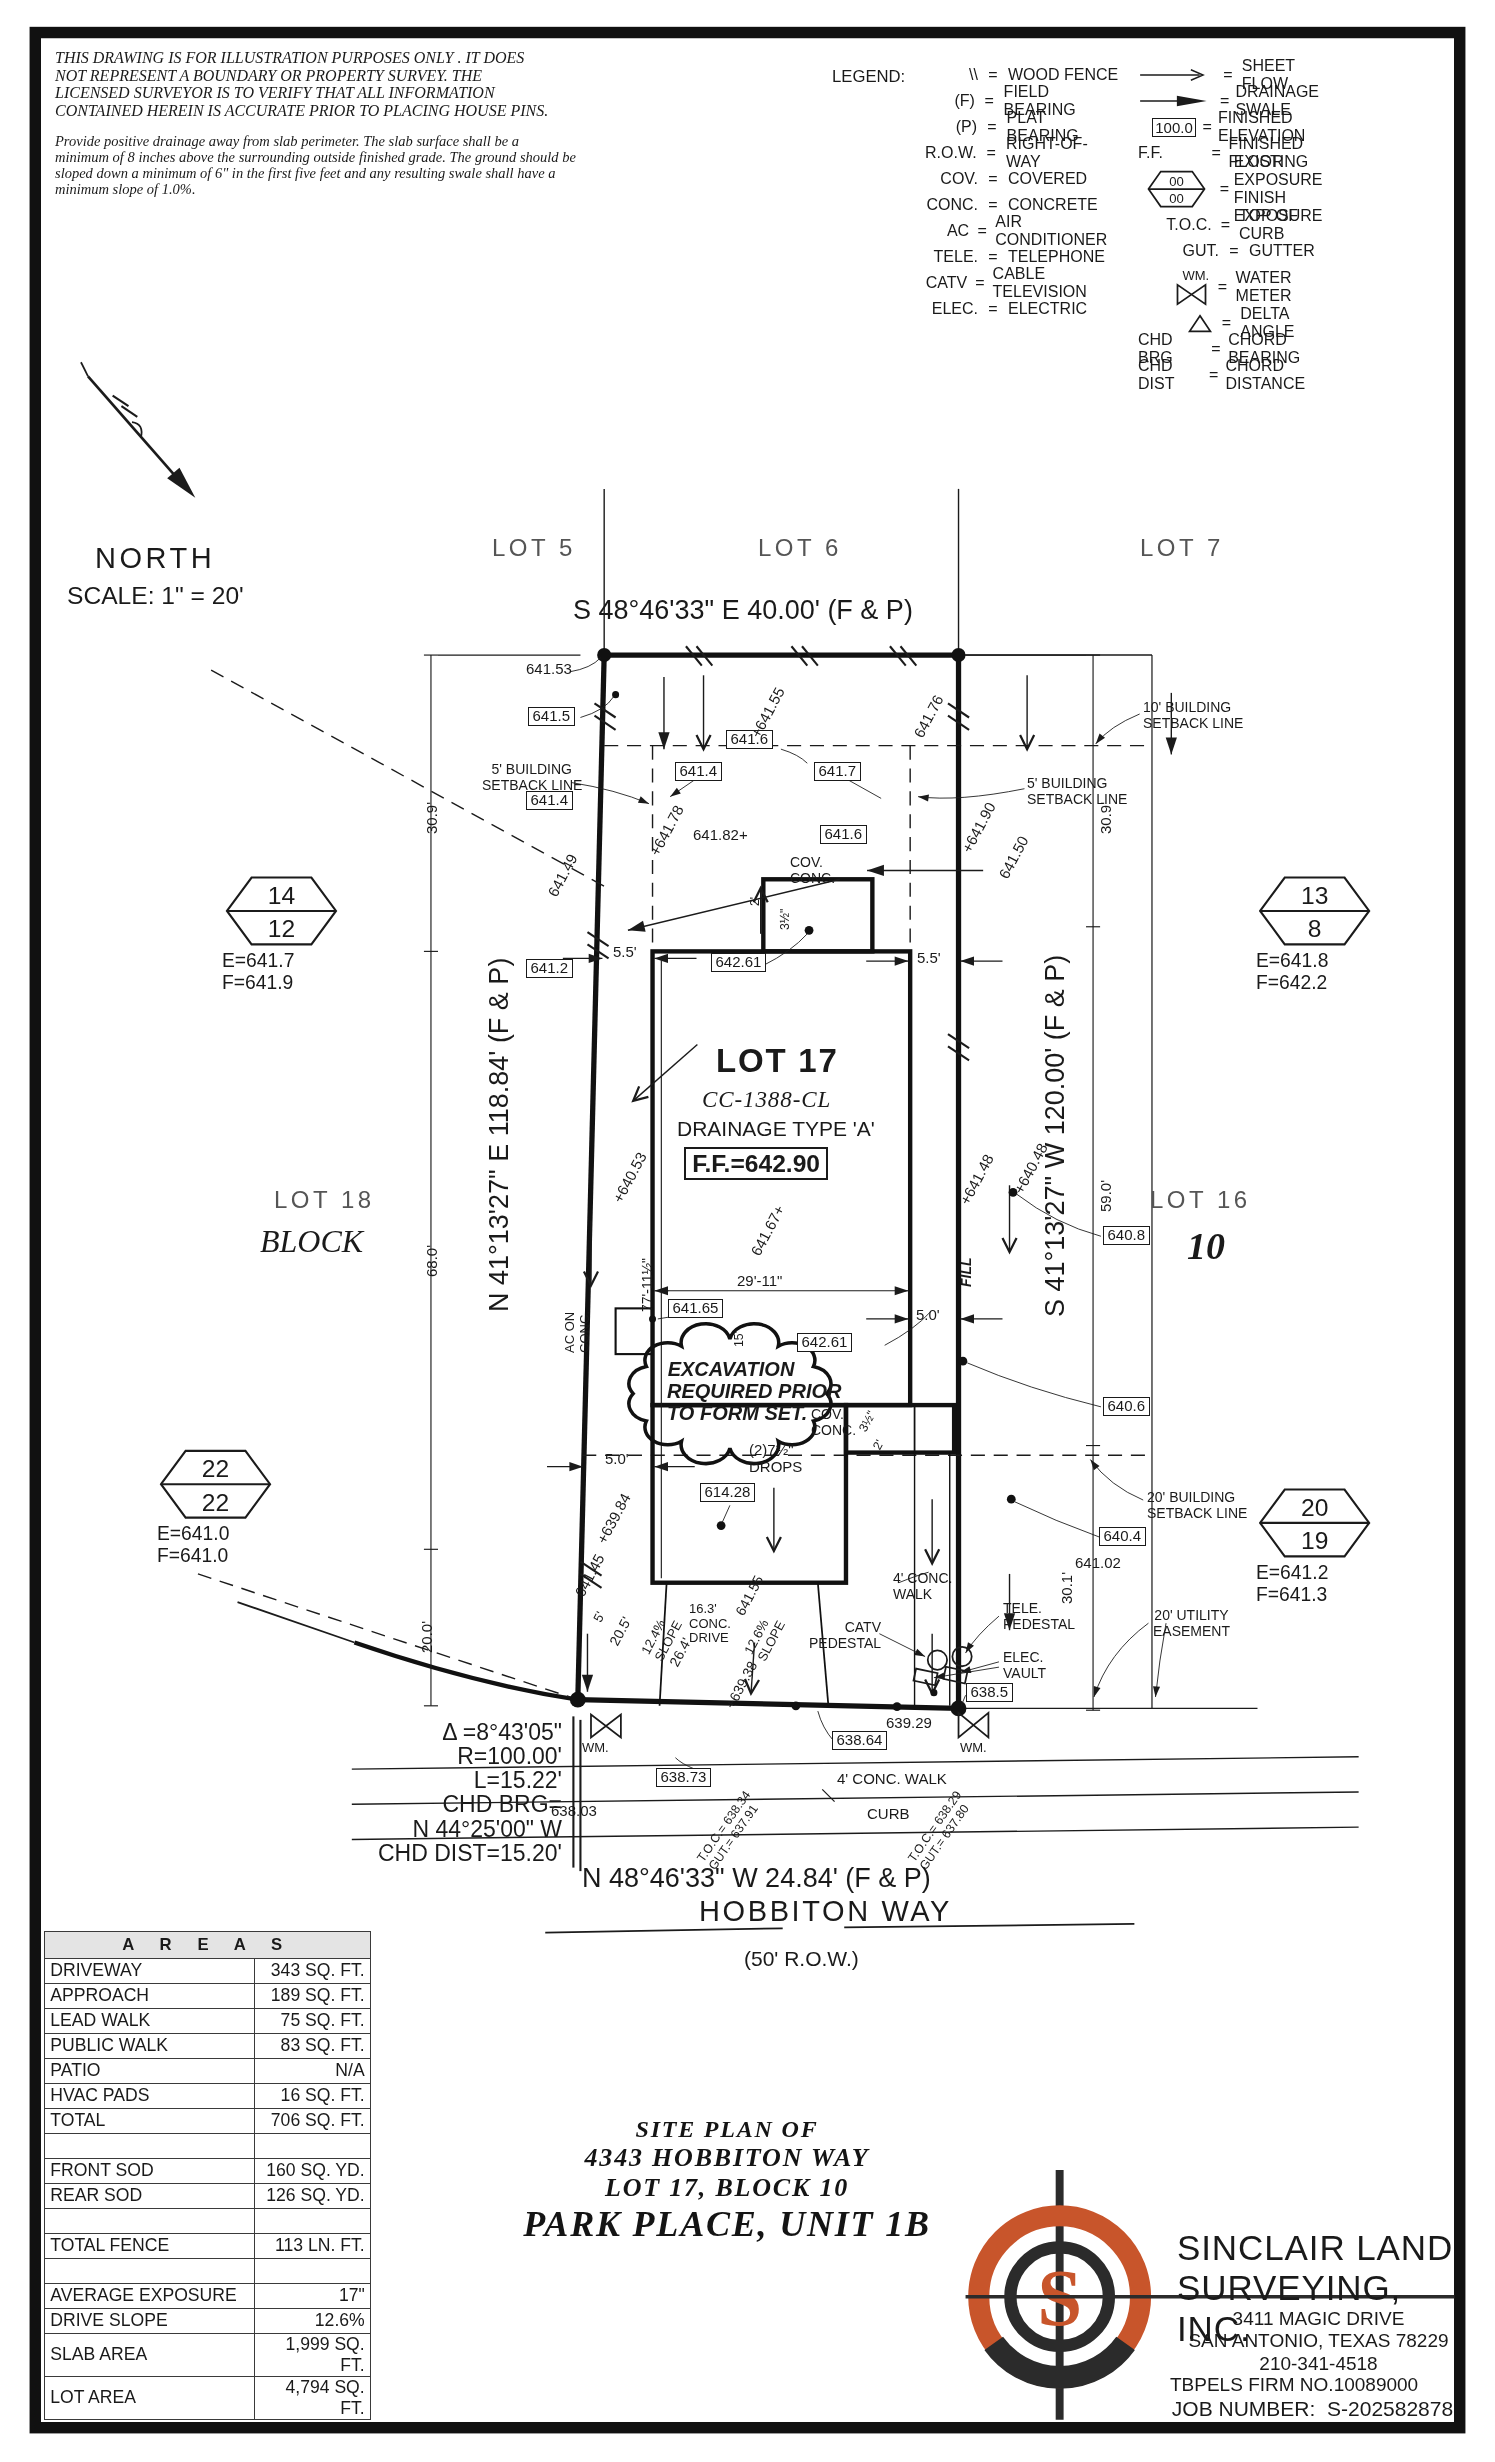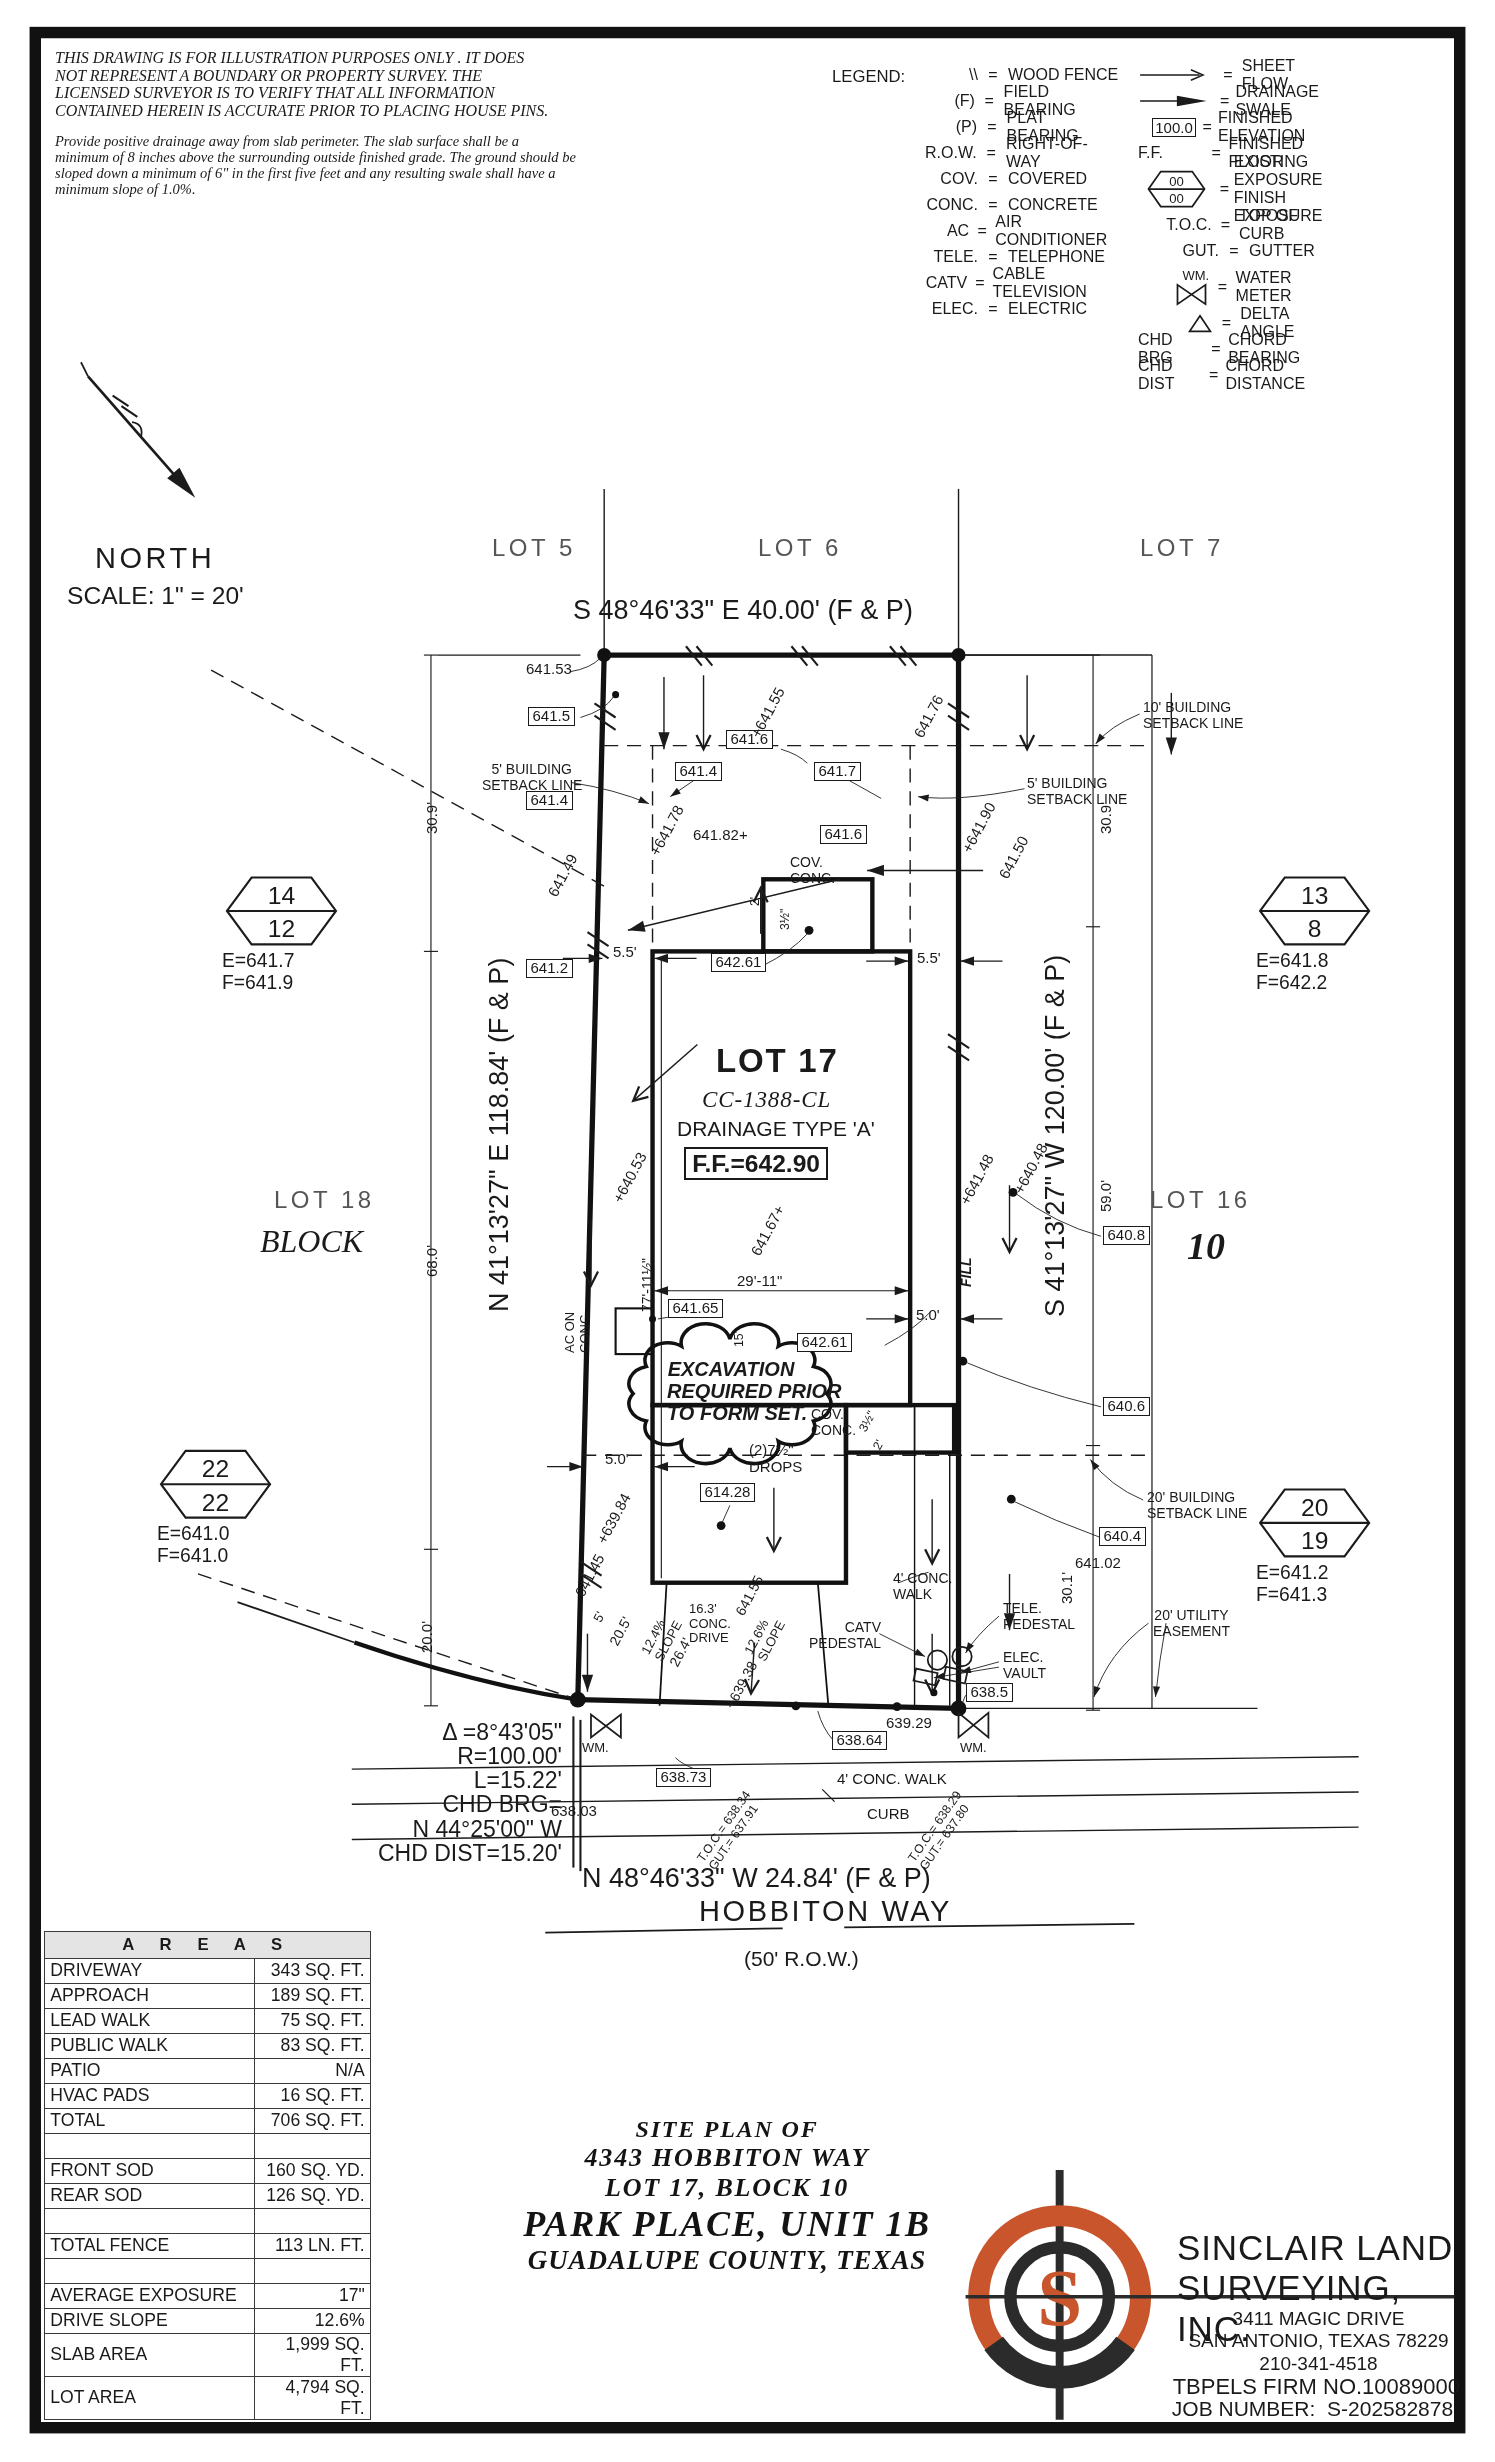--- a/index.html
+++ b/index.html
@@ -40,21 +40,21 @@
   .tb2{font-size:26px;letter-spacing:1.8px}
   .tb4{font-size:36px;letter-spacing:1.8px}
   .tb5{font-size:27px;letter-spacing:0.9px}
   .drawnblock{position:absolute;left:570px;top:2253px;font-size:21px}
   .drow{margin-bottom:9.7px}
   .dlab{display:inline-block}
   .dval{display:inline-block;border-bottom:2.2px solid #1a1a1a;padding:0 19.3px;margin-left:10.6px;text-align:center}
   
   .firmname{position:absolute;left:1177px;top:2228px;width:283px;text-align:left;font-size:35px;letter-spacing:0.9px;line-height:1.15}
   .firmaddr{position:absolute;left:1177px;top:2308px;width:283px;text-align:center;font-size:19px;line-height:1.18}
-  .firmfirm{position:absolute;left:1170px;top:2374px;width:290px;text-align:right;font-size:22px}
+  .firmfirm{position:absolute;left:1170px;top:2374px;width:290px;text-align:left;font-size:19px}
   .firmjob{position:absolute;left:1163px;top:2397px;width:299px;text-align:center;font-size:21px}
 </style>
 </head>
 <body>
 
 <div class="sheet">
 
 <svg class="draw" width="1495" height="2462" viewBox="0 0 1700 2800">
   <defs>
     <marker id="ao" markerWidth="18" markerHeight="18" refX="12" refY="6" orient="auto">
@@ -712,21 +712,20 @@
           <td class="v">4,794 SQ. FT.</td>
         </tr>
 </tbody>
     </table>
 
 <div class="titleblock">
   <div class="tb1">SITE PLAN OF</div>
   <div class="tb2">4343 HOBBITON WAY</div>
   <div class="tb2">LOT 17, BLOCK 10</div>
   <div class="tb4">PARK PLACE, UNIT 1B</div>
-  <div class="tb5">GUADALUPE COUNTY, TEXAS</div>
 </div>
 
 <div class="firmname">
   <div>SINCLAIR LAND</div>
   <div>SURVEYING, INC.</div>
 </div>
 <div class="firmaddr">
   <div>3411 MAGIC DRIVE</div>
   <div>SAN ANTONIO, TEXAS 78229</div>
   <div>210-341-4518</div>

